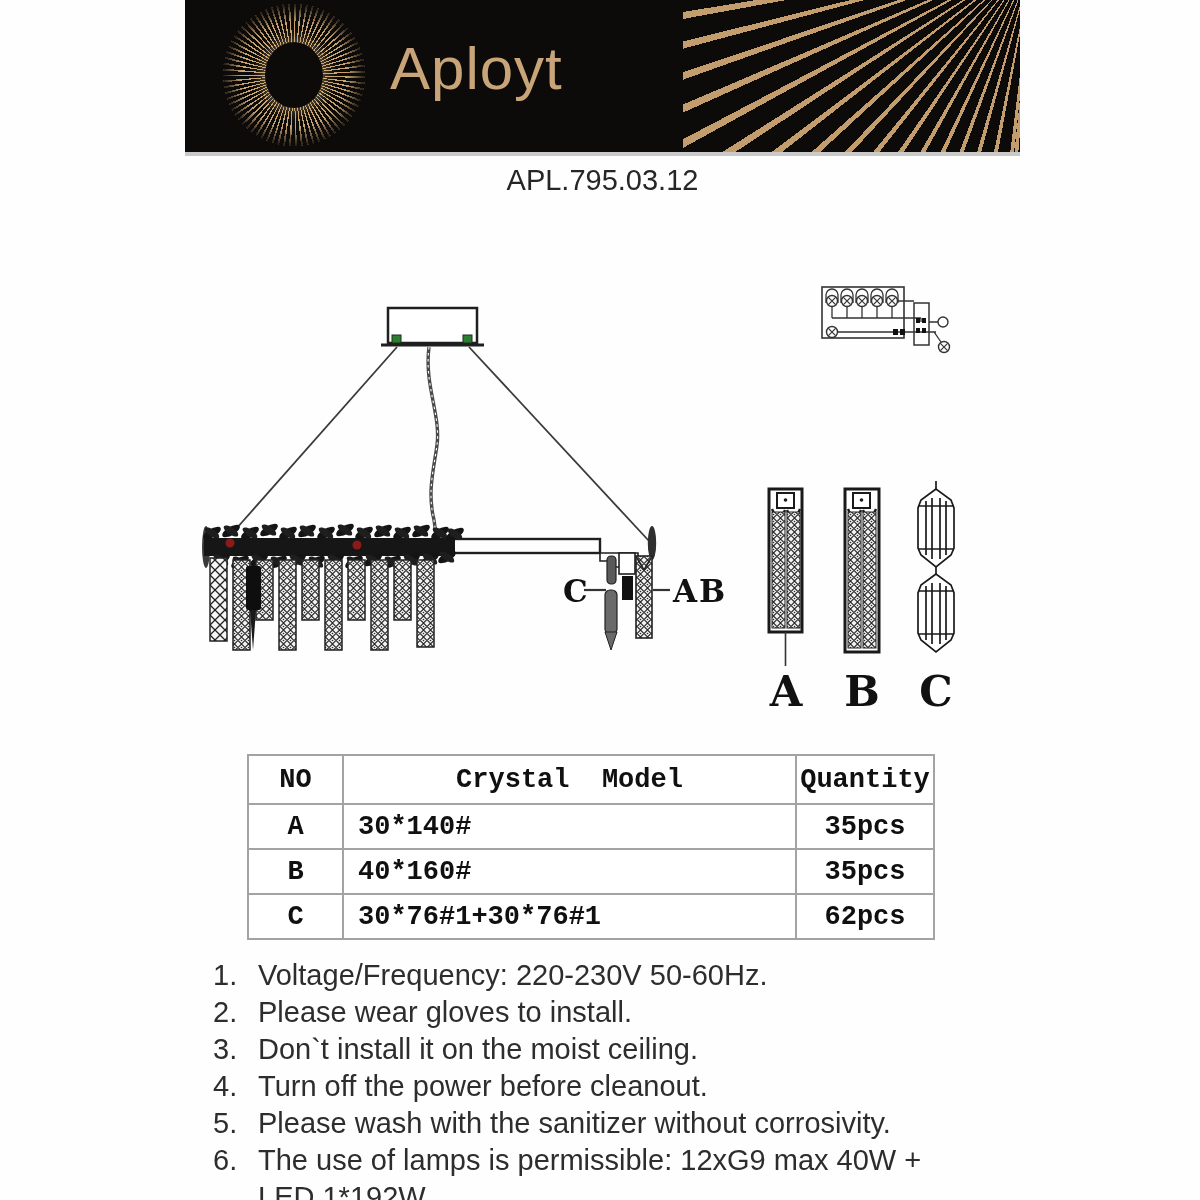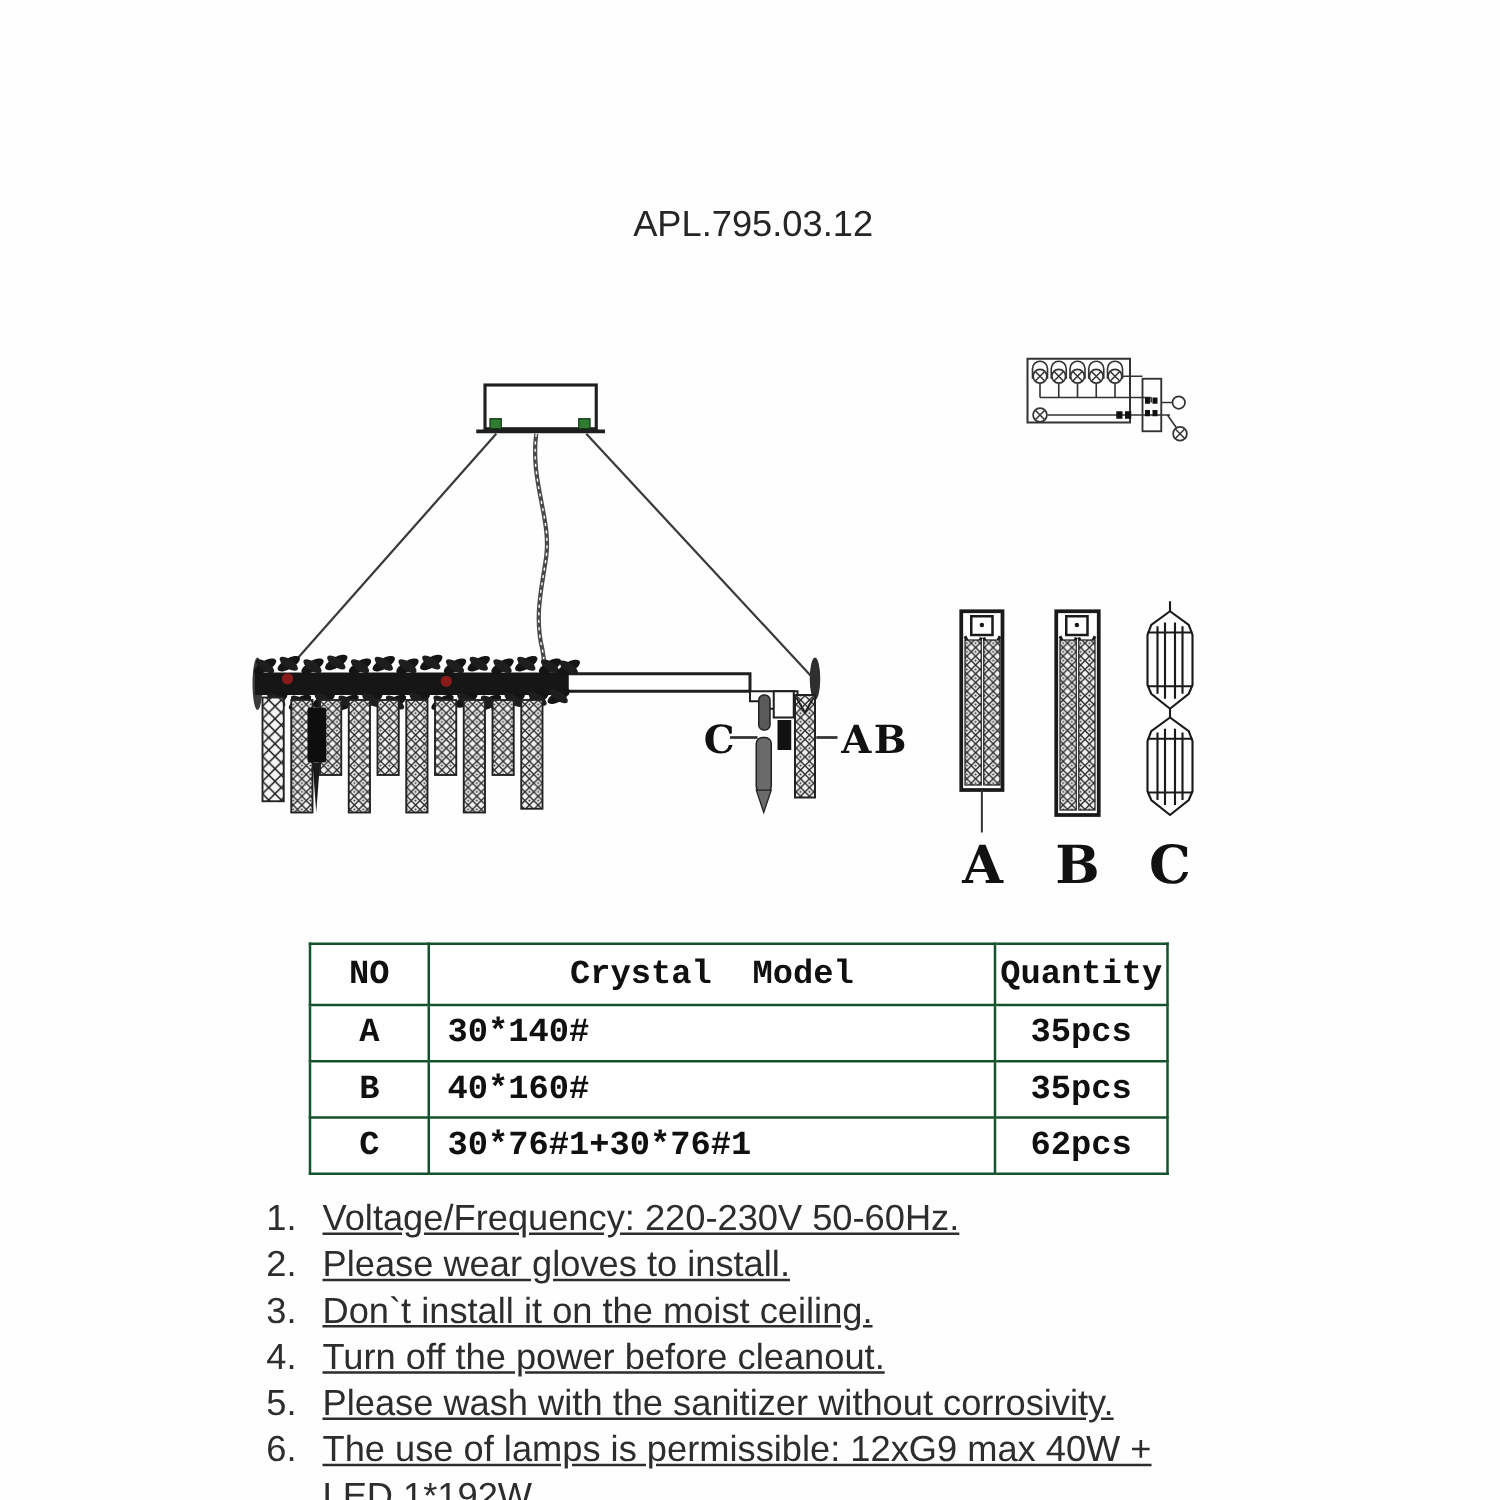--- a/index.html
+++ b/index.html
@@ -27,39 +27,44 @@
   .title-line1{font-size:30px;line-height:36px;}
   .title-line2{font-size:29px;line-height:34px;}
 
   
   .diagram-svg{position:absolute;left:180px;top:256px;width:840px;height:468px;}
   .svg-label{font-family:"DejaVu Serif","Liberation Serif",serif;font-weight:bold;fill:#111;}
 
   
   .parts-table{position:absolute;left:247px;top:754px;border-collapse:collapse;table-layout:fixed;
                width:686px;background:#fff;}
-  .parts-table th,.parts-table td{border:2px solid #14532d;color:#101010;text-align:center;
+  .parts-table th,.parts-table td{border:2px solid #a3a3a3;color:#101010;text-align:center;
                font-family:"Liberation Mono",monospace;font-weight:bold;font-size:27px;
                padding:0;overflow:hidden;}
   .parts-table th{height:47px;white-space:pre;}
   .parts-table td{height:43px;}
   .parts-table .cell-model{text-align:left;padding-left:14px;margin-left:36px;}
   .col-no{width:95px;} .col-model{width:453px;} .col-qty{width:138px;}
 
   
   .instructions{position:absolute;left:213px;top:957px;width:805px;color:#2d2d2d;}
   .instr-item{display:flex;align-items:flex-start;font-size:29px;line-height:37px;}
   .instr-num{width:45px;flex:0 0 45px;}
-  .instr-text{white-space:pre-line;text-decoration:underline;}
+  .instr-text{white-space:pre-line;}
 </style>
 </head>
 <body>
 
 <div class="page">
 
+  <div class="banner">
+    <div class="sunburst"></div>
+    <div class="brand-name">Aployt</div>
+    <div class="banner-rays"></div>
+  </div>
 
   <div class="title-block">
     <div class="title-line2">APL.795.03.12</div>
   </div>
 
   <svg class="diagram-svg" viewBox="180 256 840 468">
     <defs>
       <pattern id="mesh" width="7" height="7" patternUnits="userSpaceOnUse">
         <rect width="7" height="7" fill="#f2f2f2"></rect>
         <path d="M0,3.5 L3.5,0 L7,3.5 L3.5,7 Z" fill="none" stroke="#2a2a2a" stroke-width="1.1"></path>

